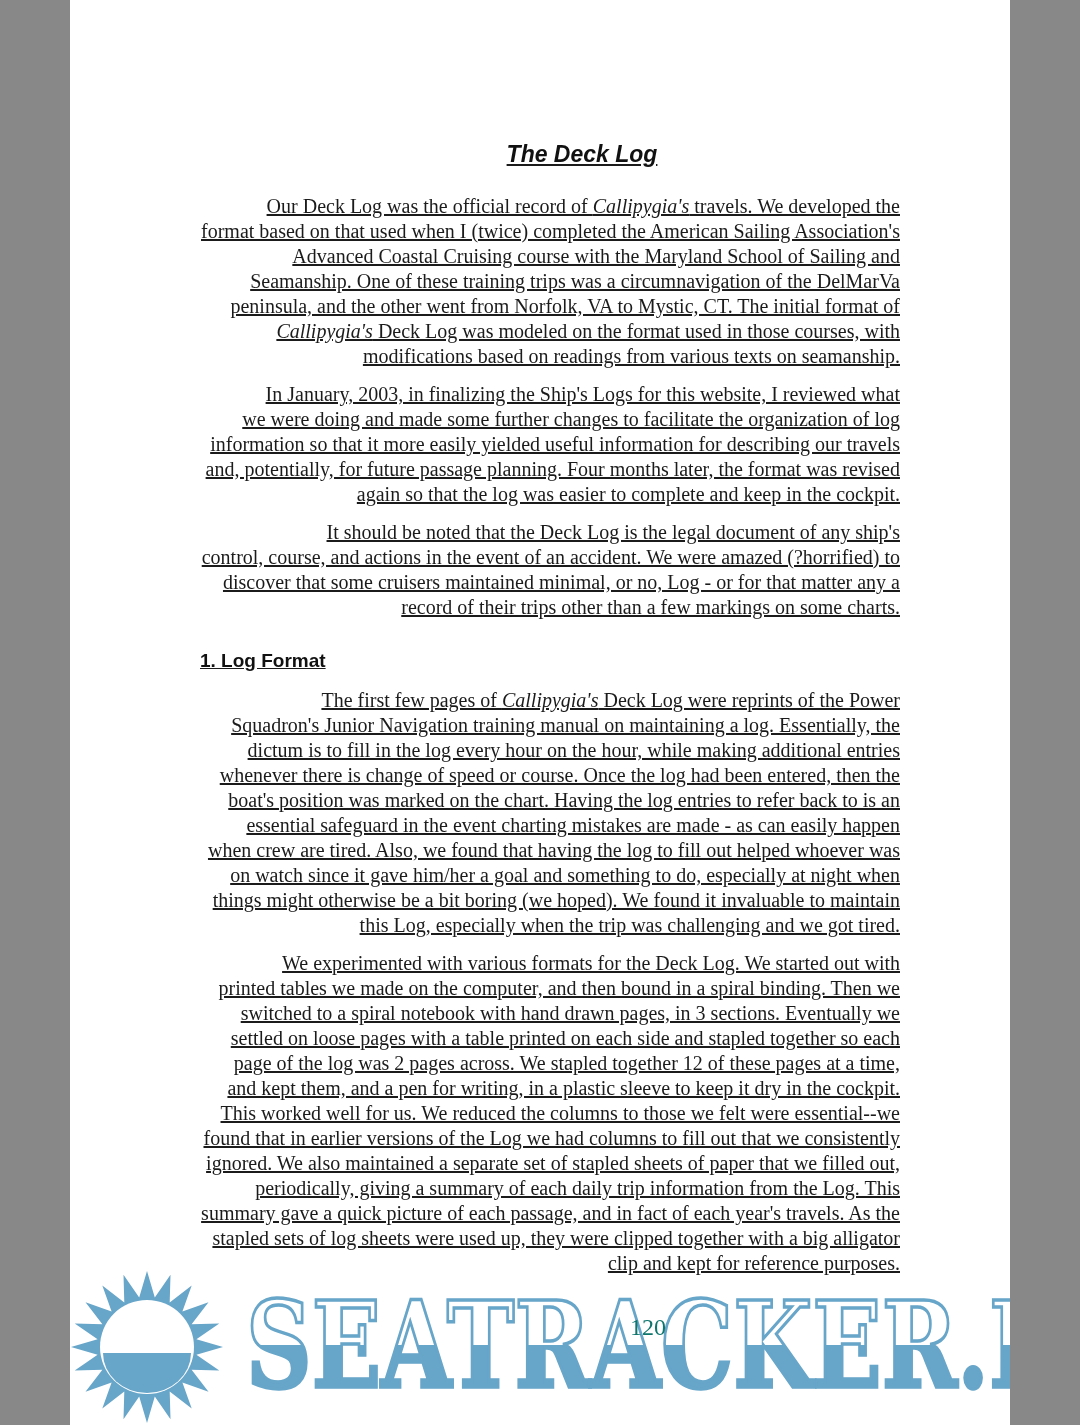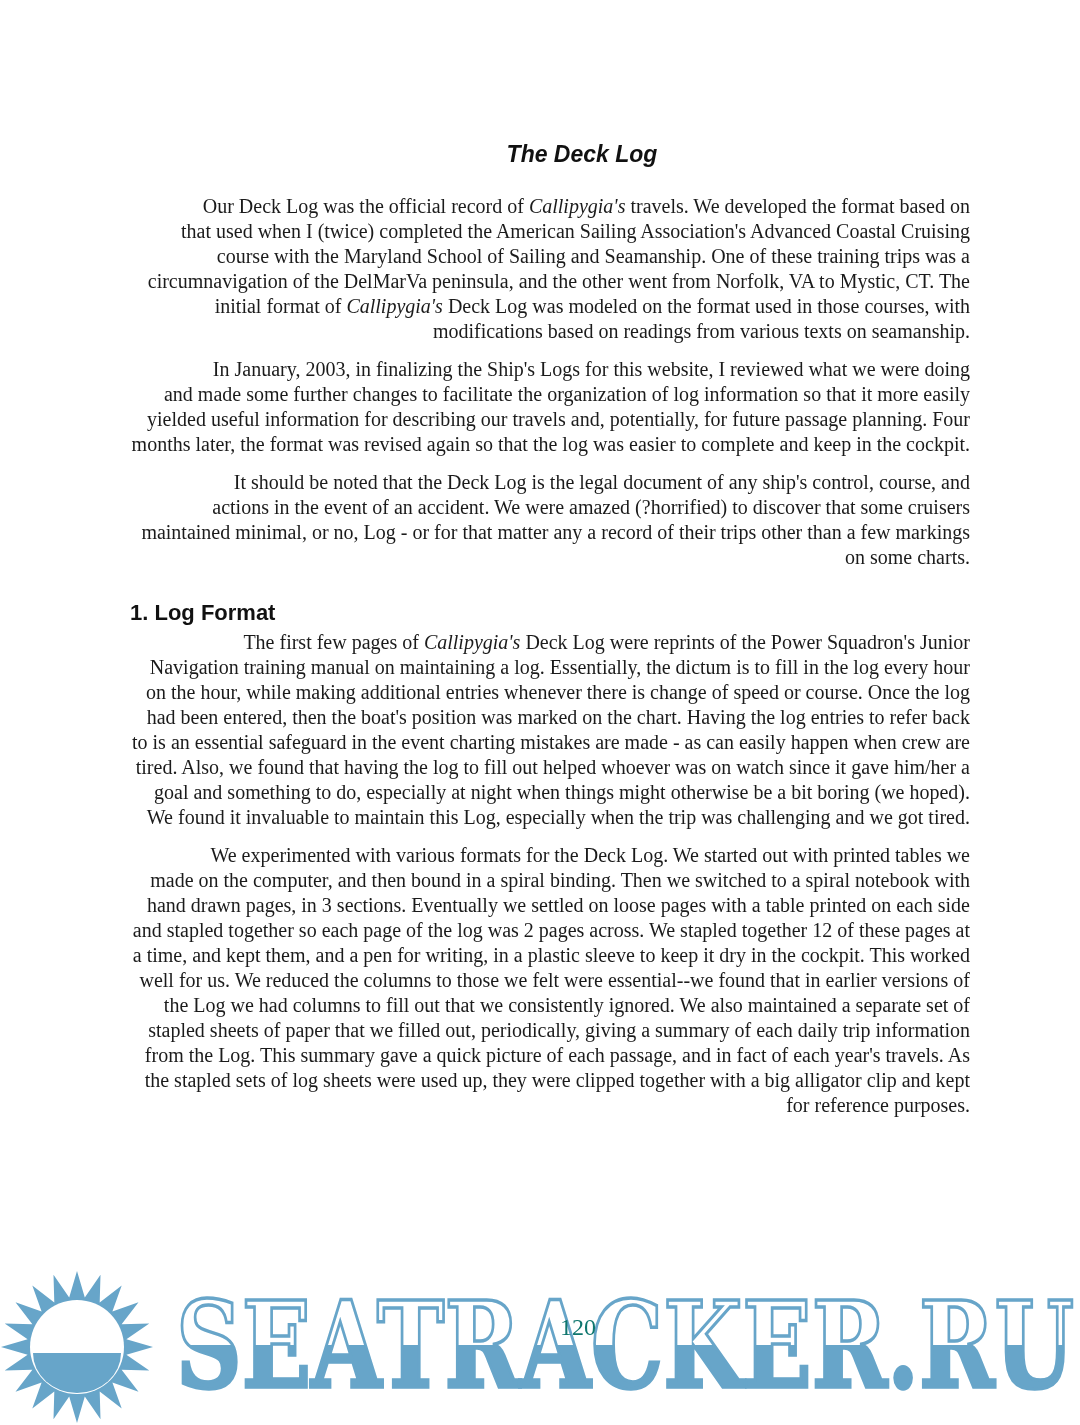--- a/index.html
+++ b/index.html
@@ -1,34 +1,34 @@
 <!DOCTYPE html>
 <html><head>
 <meta charset="utf-8">
 <style>
   html,body{margin:0;padding:0;background:#888;}
   .page{
-    width:1080px;height:1425px;position:relative;background:#ffffff;
+    width:940px;height:1425px;position:relative;background:#ffffff;
     overflow:hidden;margin:0 auto;
-    font-family:"Liberation Serif", serif;color:#1b1b1b;
+    font-family:"Liberation Serif", serif;color:#1b1b1b;text-decoration:underline;
   }
   .doc-title{
     margin:0;padding:141px 0 0 84px;text-align:center;
     font-family:"Liberation Sans", sans-serif;
     font-size:23px;font-weight:bold;font-style:italic;color:#111;
   }
   .content{margin:26px 110px 0 130px;}
   .content p{
     margin:0 0 13px 0;text-indent:62px;
     font-size:20px;line-height:25px;text-align:right;color:#1b1b1b;
   }
   .section-heading{
-    margin:30px 0 4px 0;
+    margin:30px 0 16px 0;
     font-family:"Liberation Sans", sans-serif;
-    font-size:22px;font-weight:bold;color:#111;
+    font-size:19px;font-weight:bold;color:#111;
   }
   .watermark{position:absolute;left:0;bottom:0;z-index:1;}
   .page-num{
     position:absolute;left:560px;top:1314px;z-index:2;
     font-family:"Liberation Serif", serif;font-size:24px;color:#0f766e;
   }
 </style>
 </head>
 <body>
 

